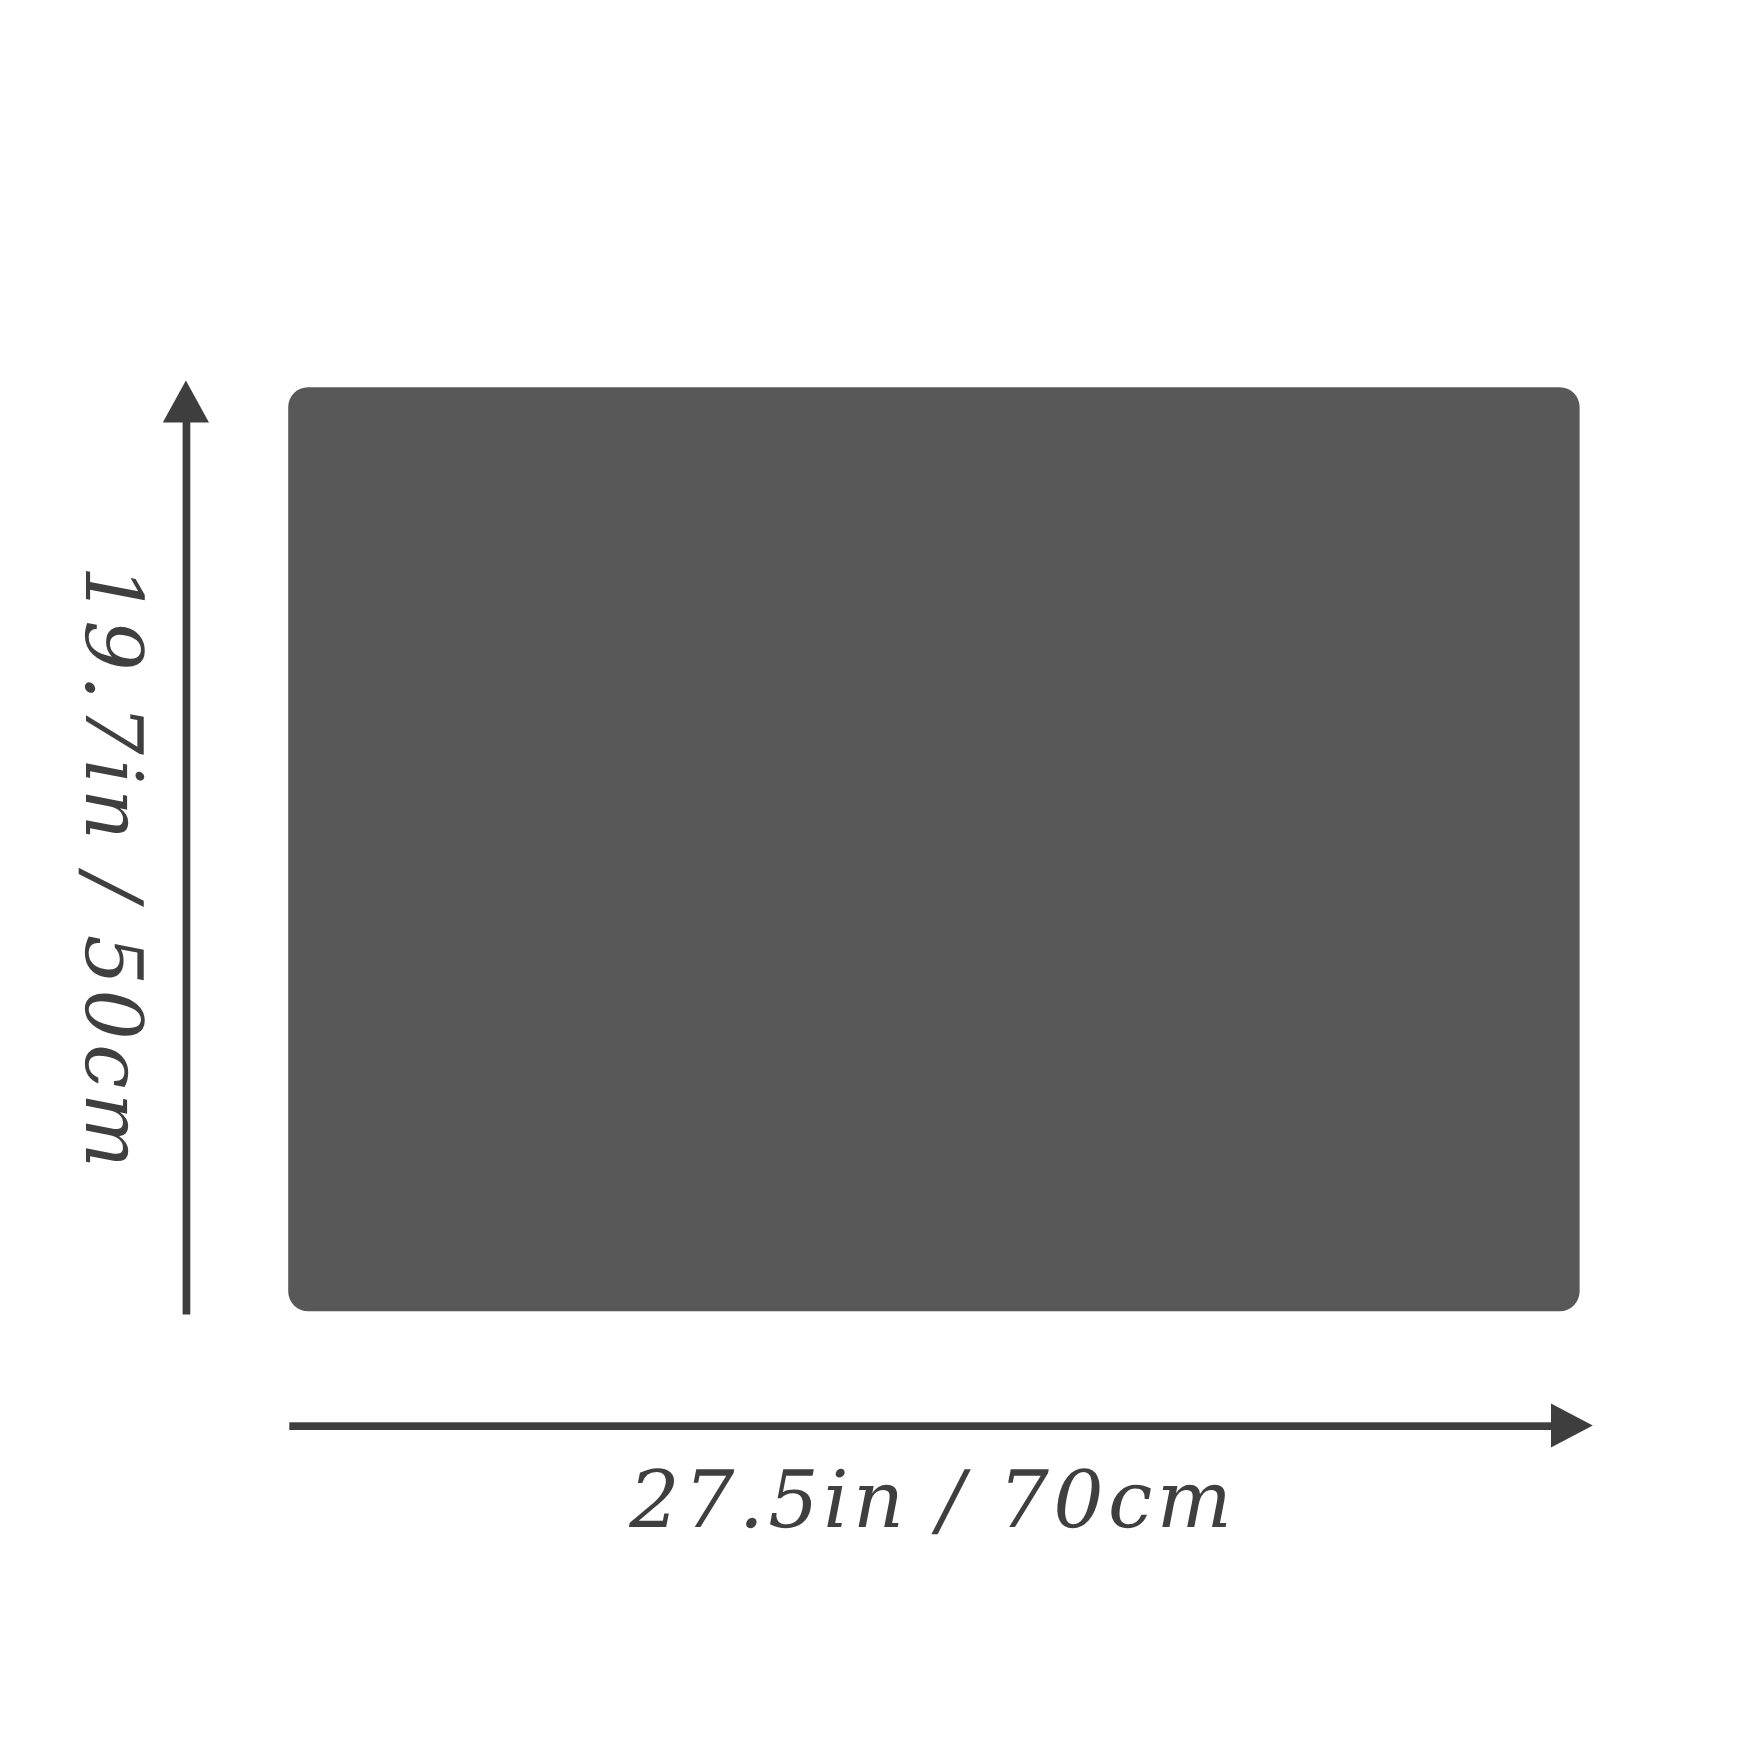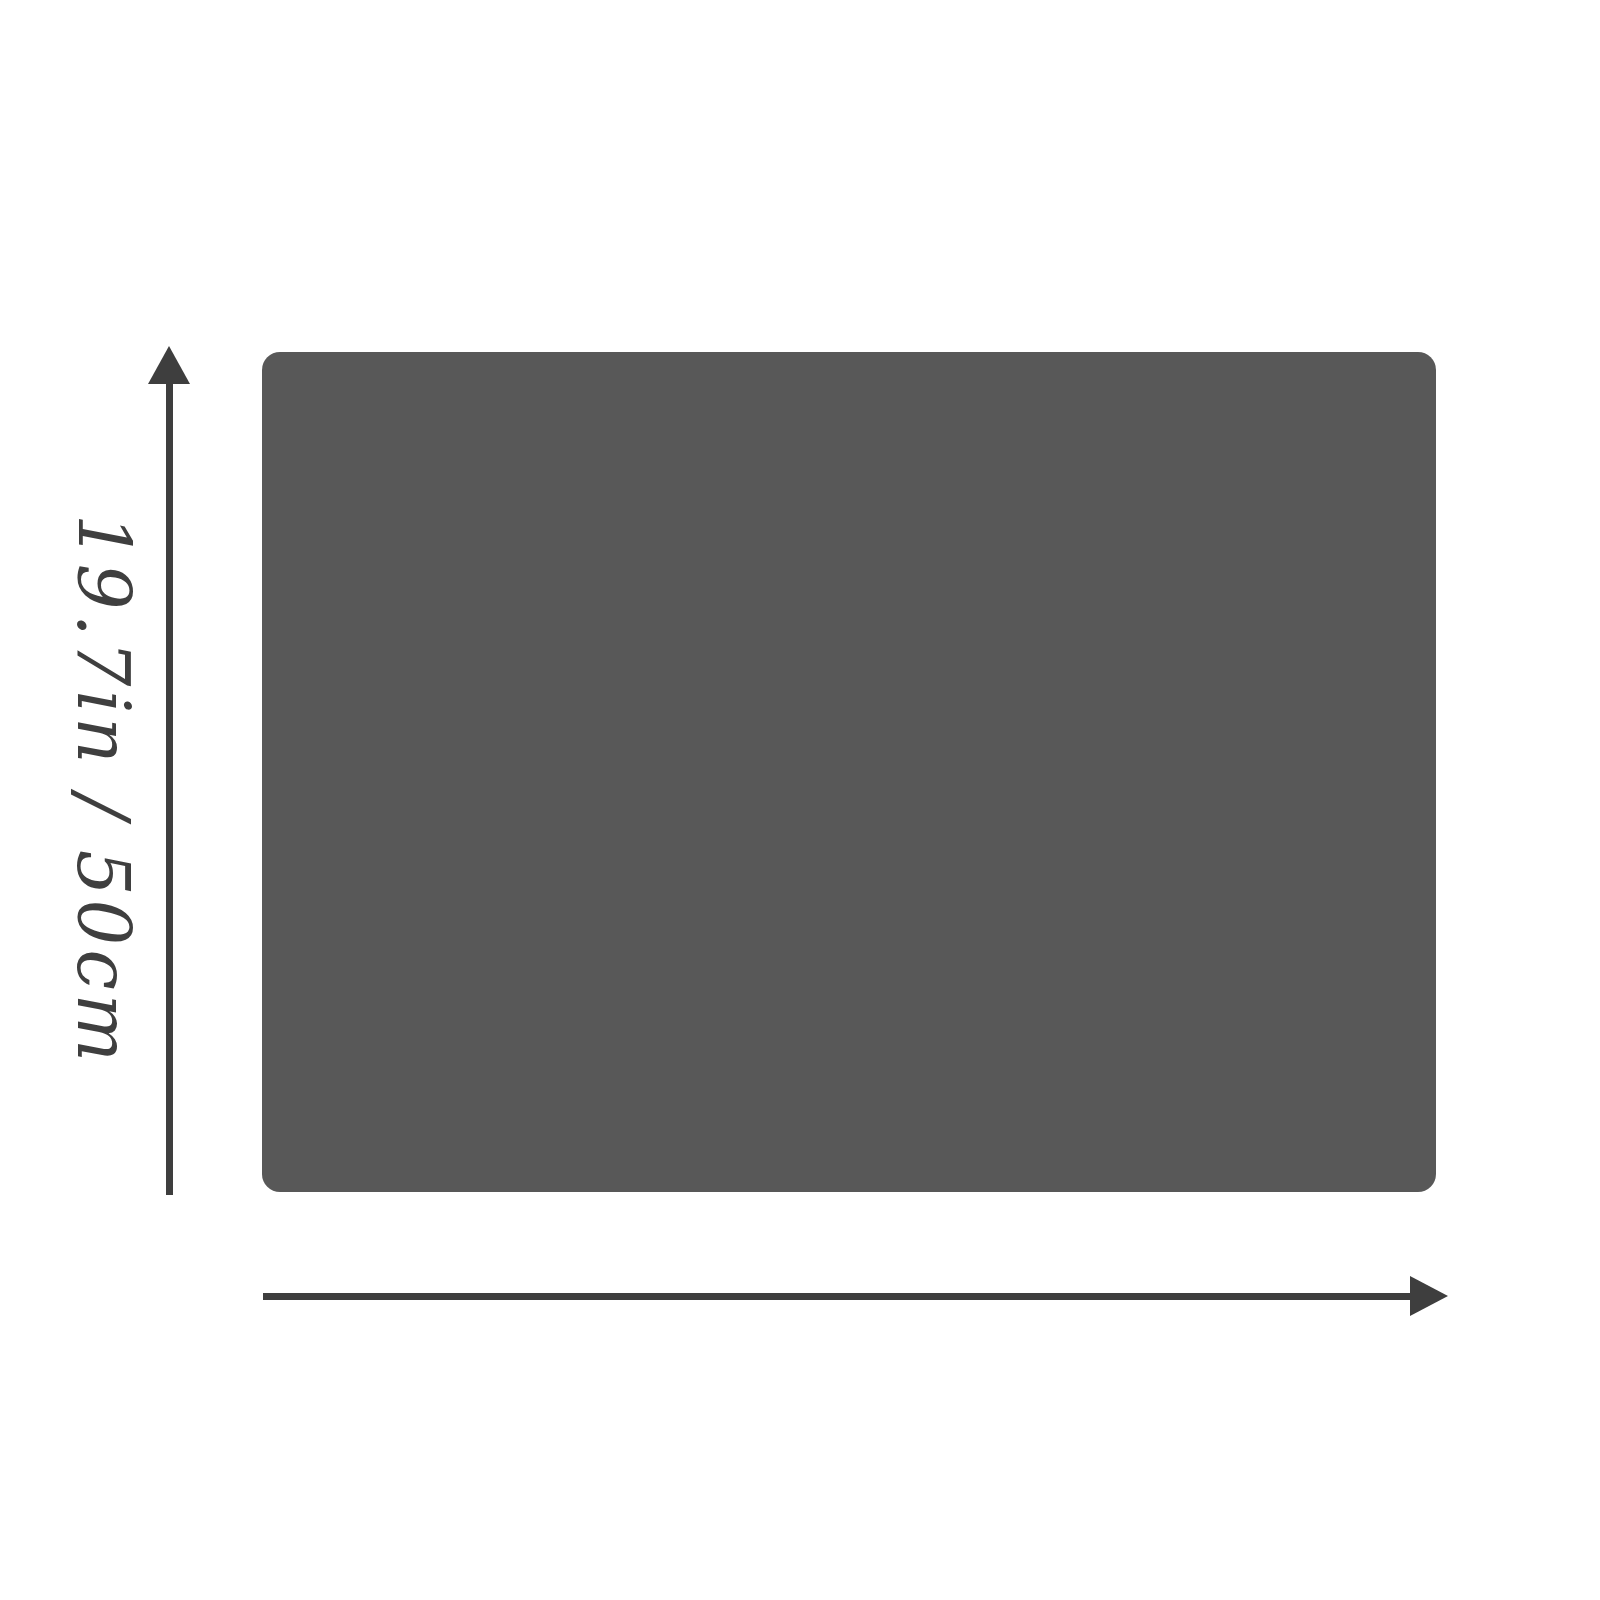--- a/index.html
+++ b/index.html
@@ -91,14 +91,15 @@
 <div class="canvas">
 
   <div class="mat"></div>
 
   <div class="v-head"></div>
   <div class="v-line"></div>
   <div class="dim-label v-label">19.7in / 50cm</div>
 
   <div class="h-line"></div>
   <div class="h-head"></div>
+  <div class="dim-label h-label">27.5in / 70cm</div>
 
 </div>
 
 </body></html>

